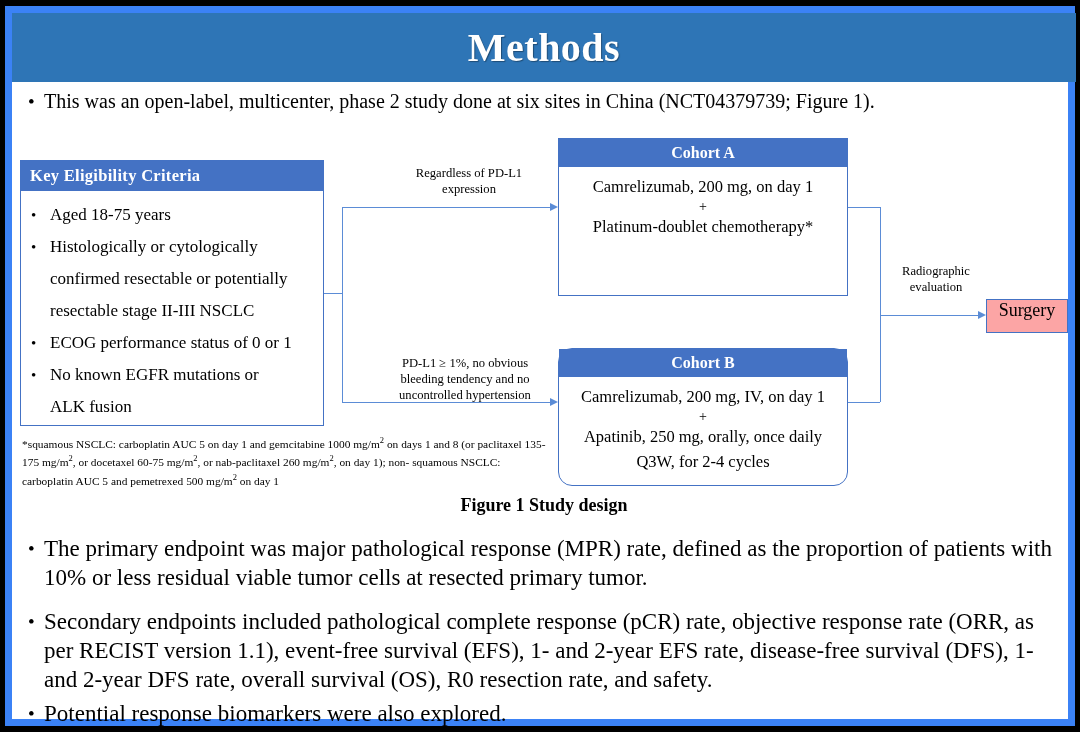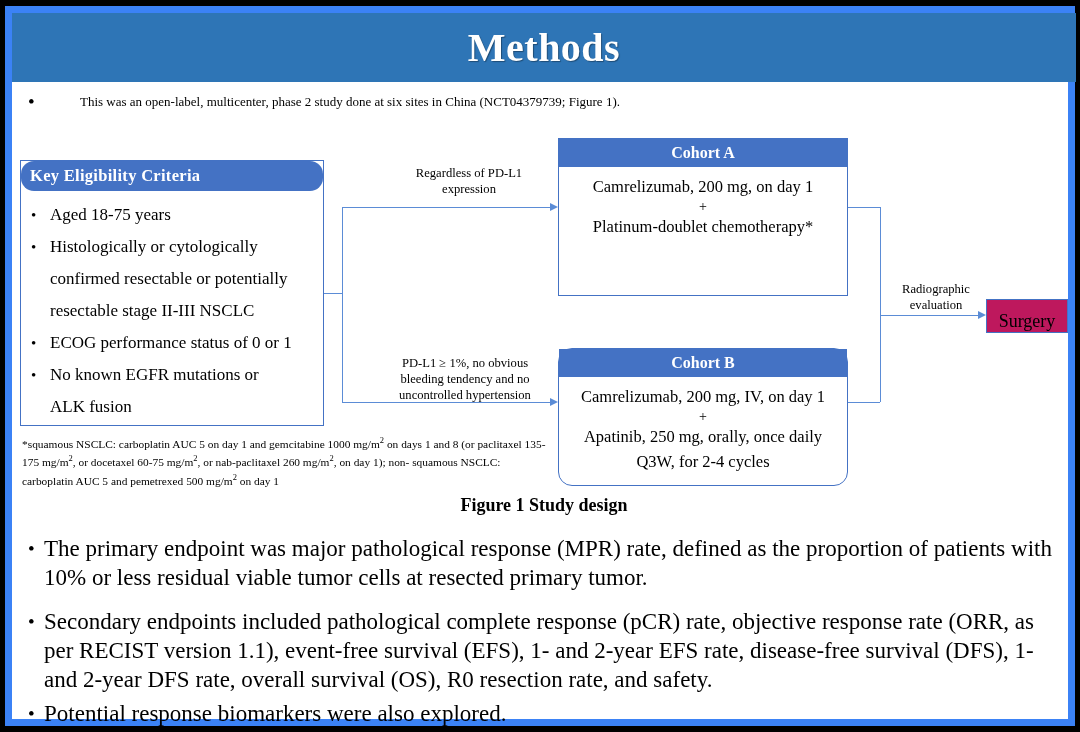--- a/index.html
+++ b/index.html
@@ -73,21 +73,21 @@
     box-sizing: border-box;
   }
   .bullet-text {
     font-family: "Liberation Serif", serif;
     font-size: 23px;
     line-height: 29px;
     color: #000000;
   }
 
   #lead-bullet { left: 10px; top: 74px; width: 1040px; }
-  #lead-bullet .bullet-text { font-size: 13px; margin-left: 36px; }
+  #lead-bullet .bullet-text { font-size: 20px; }
 
   
   #diagram {
     position: absolute;
     left: 0px;
     top: 110px;
     width: 1064px;
     height: 400px;
   }
 
@@ -107,21 +107,20 @@
     background: #4472C4;
     color: #FFFFFF;
     font-family: "Liberation Serif", serif;
     font-weight: bold;
     font-size: 16.5px;
     display: flex;
     align-items: center;
     padding-left: 9px;
     box-sizing: border-box;
     letter-spacing: 0.3px;
-    border-radius: 13px;
   }
   #elig-list {
     padding: 9px 6px 0 10px;
     box-sizing: border-box;
   }
   .elig-item {
     display: flex;
     align-items: flex-start;
     margin-bottom: 2px;
   }
@@ -193,23 +192,23 @@
 
   
   #surgery-box {
     position: absolute;
     left: 974px;
     top: 176px;
     width: 82px;
     height: 34px;
     border: 1.5px solid #4472C4;
     box-sizing: border-box;
-    background: #be185d;
-    display: flex;
-    align-items: flex-end;
+    background: #fca5a5;
+    display: flex;
+    align-items: flex-start;
     justify-content: center;
   }
   #surgery-label {
     font-family: "Liberation Serif", serif;
     font-size: 18px;
     color: #000000;
   }
 
   
   .hline {
@@ -234,21 +233,21 @@
   .conn-label {
     position: absolute;
     font-family: "Liberation Serif", serif;
     font-size: 12.6px;
     line-height: 16px;
     color: #000000;
     text-align: center;
   }
   #label-topbranch { left: 372px; top: 42px; width: 170px; }
   #label-botbranch { left: 358px; top: 232px; width: 190px; }
-  #label-radio     { left: 874px; top: 158px; width: 100px; }
+  #label-radio     { left: 874px; top: 140px; width: 100px; }
 
   
   #fig-caption {
     position: absolute;
     left: 0px;
     top: 482px;
     width: 1064px;
     text-align: center;
     font-family: "Liberation Serif", serif;
     font-weight: bold;

